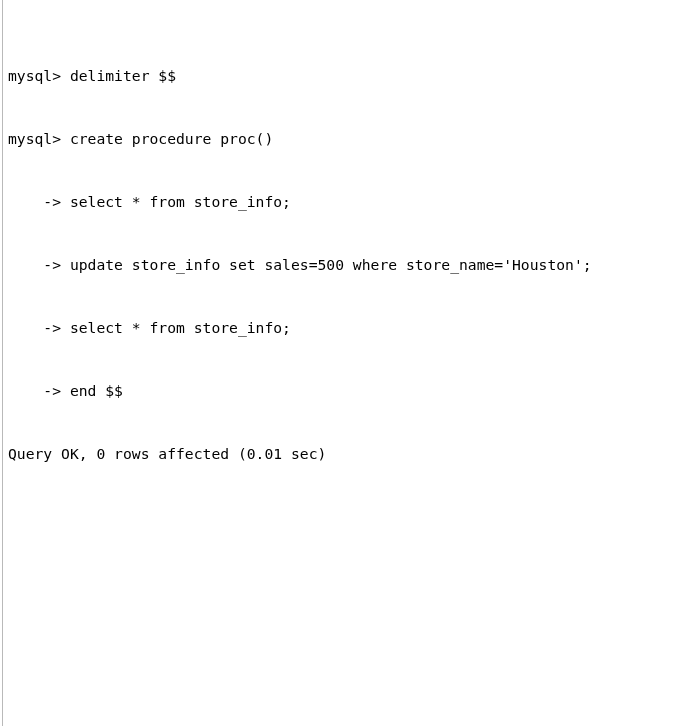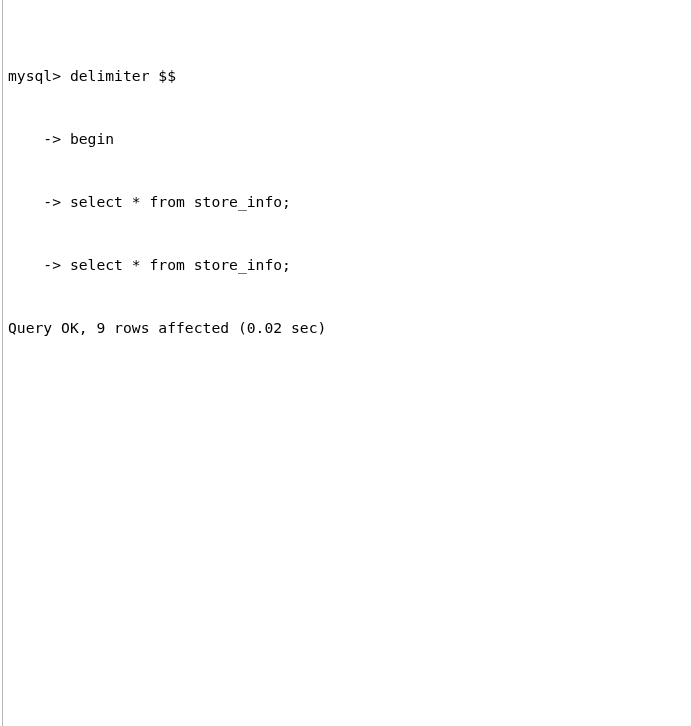--- a/index.html
+++ b/index.html
@@ -47,24 +47,26 @@
     height: 21px;
   }
 </style>
 </head>
 <body>
 
 <div id="terminal" style="background: rgb(255, 255, 255);">
   <div id="console" style="color: rgb(0, 0, 0);">
 
     <div class="line">mysql&gt; delimiter $$</div>
-    <div class="line">    -&gt; begin</div>
+    <div class="line">mysql&gt; create procedure proc()</div>
     <div class="line">    -&gt; select * from store_info;</div>
+    <div class="line">    -&gt; update store_info set sales=500 where store_name='Houston';</div>
     <div class="line">    -&gt; select * from store_info;</div>
-    <div class="line">Query OK, 9 rows affected (0.02 sec)</div>
+    <div class="line">    -&gt; end $$</div>
+    <div class="line">Query OK, 0 rows affected (0.01 sec)</div>
     <div class="line blank"></div>
     
     
     
     
     
     
     
     
     

